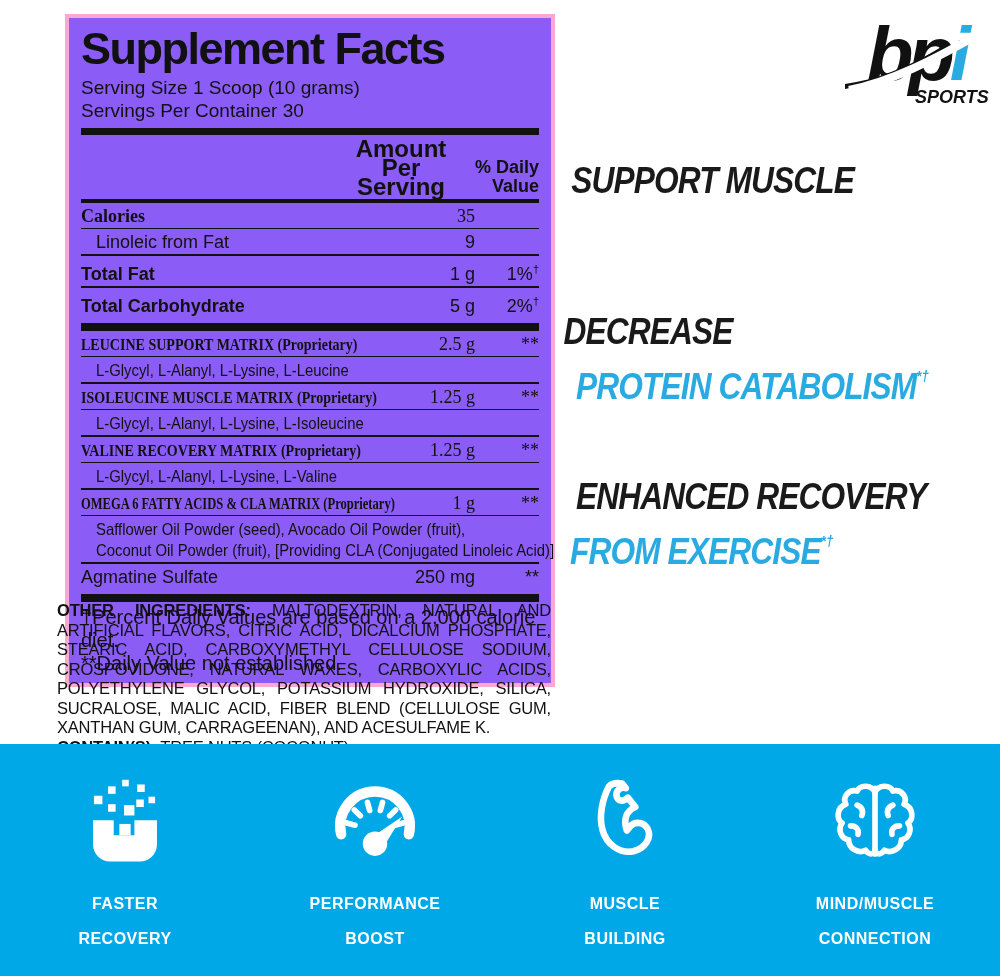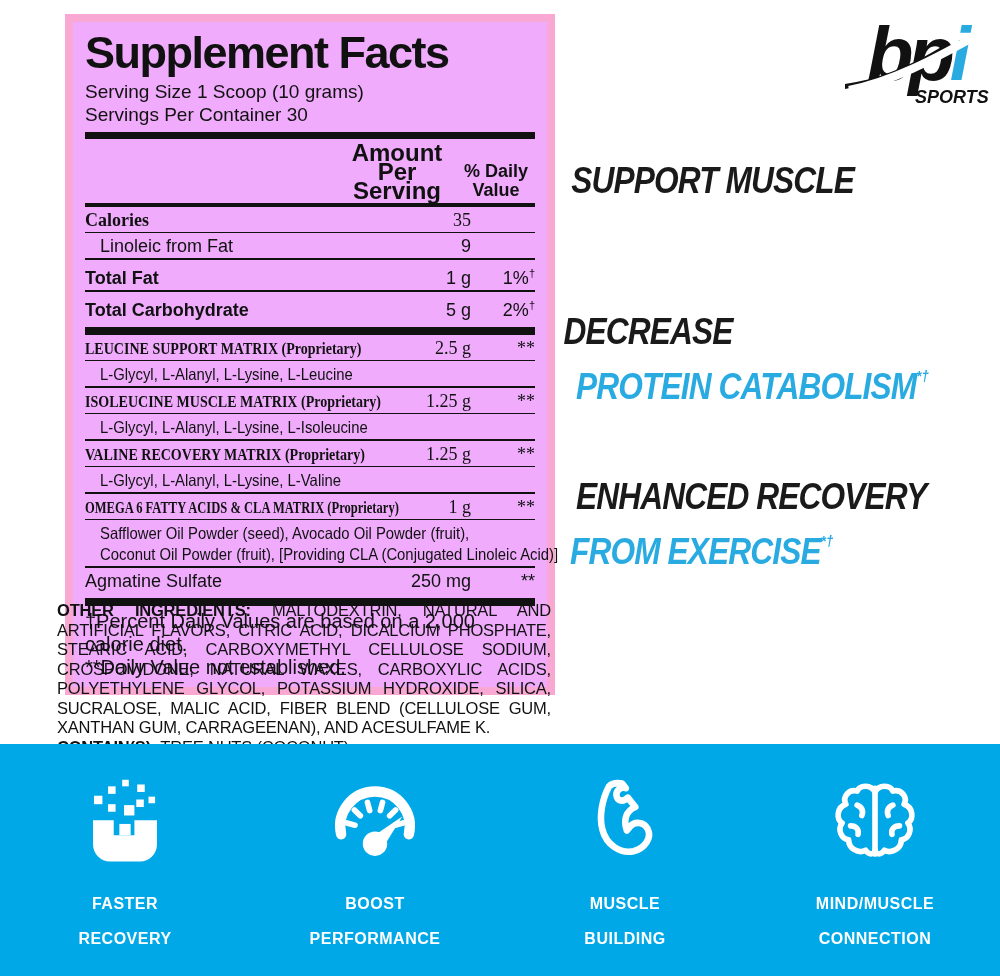--- a/index.html
+++ b/index.html
@@ -3,31 +3,31 @@
 <meta charset="utf-8">
 <style>
   html,body{margin:0;padding:0;}
   body{
     width:1000px;height:976px;position:relative;background:#ffffff;
     font-family:"Liberation Sans", sans-serif;color:#111;overflow:hidden;
   }
   
   .panel{
     position:absolute;left:65px;top:14px;width:490px;box-sizing:border-box;
-    border:8px solid #f9a8d4;background:#f0abfc;padding:6px 12px 8px 12px;
+    border:4px solid #f9a8d4;background:#8b5cf6;padding:6px 12px 8px 12px;
   }
   .sf-title{font-size:45px;font-weight:bold;letter-spacing:-1.5px;line-height:46px;margin:2px 0 4px 0;}
   .serving{font-size:19px;line-height:23px;}
   .bar{background:#111;}
   .bar-thick{height:8px;margin:5px 0 0 0;}
   .bar-head{height:7px;margin-top:6px;}
   .hdr{display:flex;align-items:flex-end;padding:4px 0 3px 0;border-bottom:4px solid #111;}
   .hdr .sp{flex:1 1 auto;}
   .hdr .h-amt{flex:0 0 120px;text-align:center;font-weight:bold;font-size:24px;line-height:19px;}
-  .hdr .h-dv{flex:0 0 78px;text-align:center;font-weight:bold;font-size:18px;line-height:19px;}
+  .hdr .h-dv{flex:0 0 78px;text-align:right;font-weight:bold;font-size:18px;line-height:19px;}
   .row{display:flex;align-items:baseline;padding:3px 0 1px 0;font-size:18px;line-height:21px;}
   .row .name{flex:1 1 auto;min-width:0;}
   .row .amt{flex:0 0 96px;text-align:right;white-space:nowrap;}
   .row .dv{flex:0 0 64px;text-align:right;white-space:nowrap;}
   .row sup{font-size:11px;}
   .b{font-weight:bold;}
   .sub .name{padding-left:15px;}
   .cond{display:inline-block;transform:scaleX(.85);transform-origin:left center;white-space:nowrap;font-size:16.5px;}
   .xtight{transform:scaleX(.76);}
   .subcond{display:inline-block;transform:scaleX(.9);transform-origin:left center;white-space:nowrap;font-size:16.5px;}
@@ -211,22 +211,22 @@
         <line x1="28.1" y1="36.1" x2="34.4" y2="42.4"></line>
         <line x1="42.0" y1="28.1" x2="44.3" y2="36.7"></line>
         <line x1="58.0" y1="28.1" x2="55.7" y2="36.7"></line>
         <line x1="71.9" y1="36.1" x2="65.6" y2="42.4"></line>
         <line x1="79.9" y1="50.0" x2="71.3" y2="52.3"></line>
       </g>
       <circle cx="50" cy="72" r="13" fill="#fff"></circle>
       <polygon points="79,43 48,64 58,77" fill="#fff"></polygon>
     </svg>
     <div class="blabel">
+      <div>PERFORMANCE</div>
       <div>BOOST</div>
-      <div>PERFORMANCE</div>
     </div>
   </div>
 
   <div class="benefit">
     <svg viewBox="0 0 100 100">
       <path d="M33,11 C26,24 22,43 26,57 C30,73 45,83 59,80 C71,77 79,66 74,56 C70,49 61,48 56,53 L52,58 C48,47 51,37 61,33 L53,23 C48,28 42,27 41,21 C40,16 45,11 51,13 L47,8 C41,7 36,8 33,11 Z" fill="none" stroke="#fff" stroke-width="7" stroke-linejoin="round" stroke-linecap="round"></path>
     </svg>
     <div class="blabel">
       <div>MUSCLE</div>
       <div>BUILDING</div>

